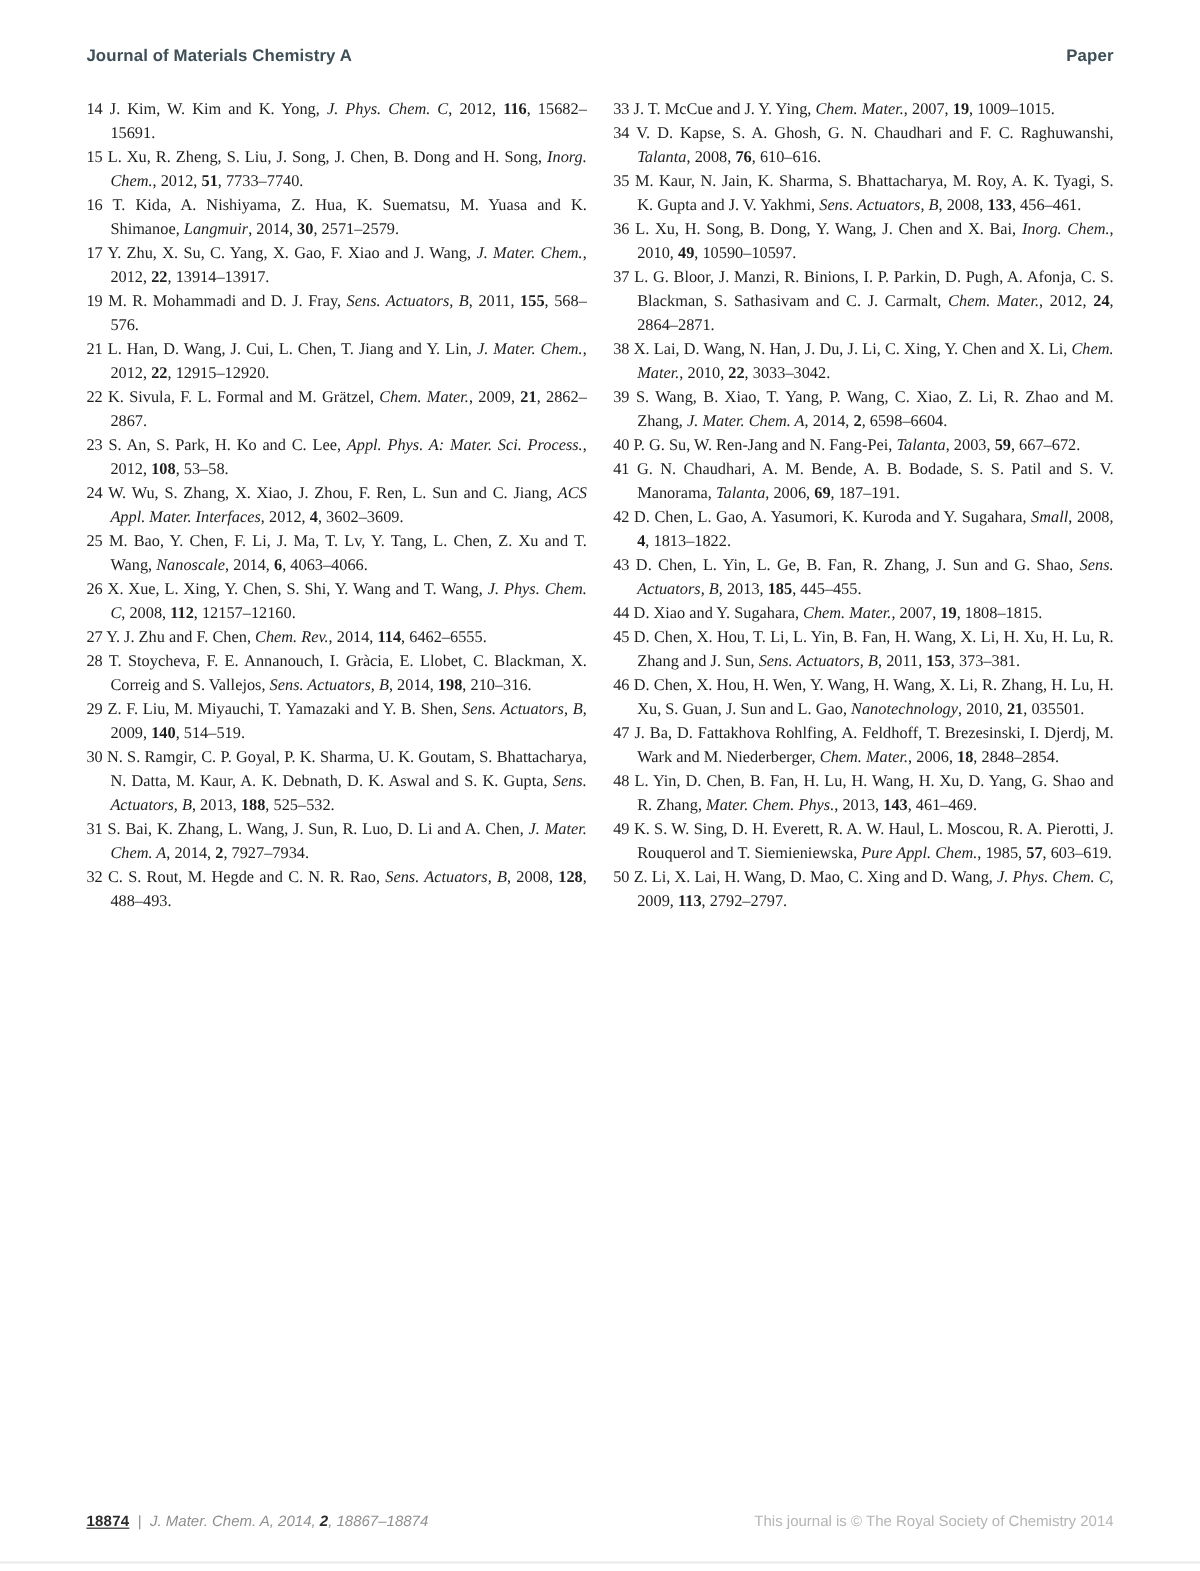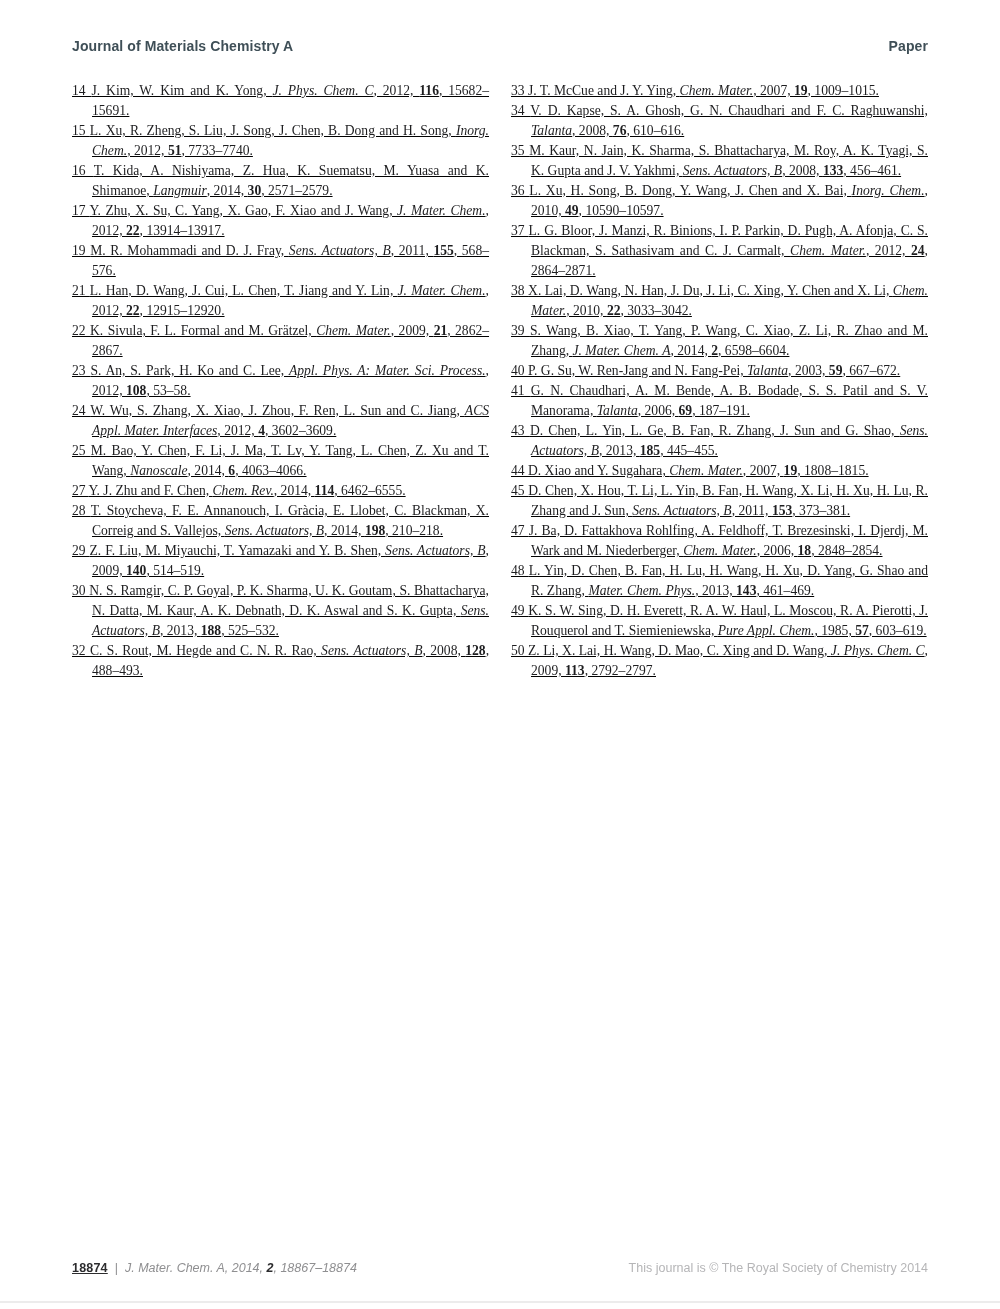--- a/index.html
+++ b/index.html
@@ -21,21 +21,20 @@
     font-size: 14px;
     font-weight: 600;
     color: var(--header-color, #3f4f57);
     letter-spacing: .1px;
   }
   .ref-columns {
     position: absolute;
     top: 81px; left: 72px; right: 72px;
     display: flex;
     gap: 22px;
-    text-decoration: underline;
   }
   .col { flex: 1 1 0; min-width: 0; }
   .ref {
     font-size: 13.6px;
     line-height: 20px;
     color: var(--body-color, #1e1e20);
     text-align: justify;
     padding-left: 20px;
     text-indent: -20px;
   }
@@ -86,39 +85,43 @@
         <div class="ref"><span class="refnum">14 </span><span class="sg-n">J. Kim, W. Kim and K. Yong, </span><span class="sg-i">J. Phys. Chem. C</span><span class="sg-n">, 2012, </span><span class="sg-b">116</span><span class="sg-n">, 15682–15691.</span></div>
         <div class="ref"><span class="refnum">15 </span><span class="sg-n">L. Xu, R. Zheng, S. Liu, J. Song, J. Chen, B. Dong and H. Song, </span><span class="sg-i">Inorg. Chem.</span><span class="sg-n">, 2012, </span><span class="sg-b">51</span><span class="sg-n">, 7733–7740.</span></div>
         <div class="ref"><span class="refnum">16 </span><span class="sg-n">T. Kida, A. Nishiyama, Z. Hua, K. Suematsu, M. Yuasa and K. Shimanoe, </span><span class="sg-i">Langmuir</span><span class="sg-n">, 2014, </span><span class="sg-b">30</span><span class="sg-n">, 2571–2579.</span></div>
         <div class="ref"><span class="refnum">17 </span><span class="sg-n">Y. Zhu, X. Su, C. Yang, X. Gao, F. Xiao and J. Wang, </span><span class="sg-i">J. Mater. Chem.</span><span class="sg-n">, 2012, </span><span class="sg-b">22</span><span class="sg-n">, 13914–13917.</span></div>
         <div class="ref"><span class="refnum">19 </span><span class="sg-n">M. R. Mohammadi and D. J. Fray, </span><span class="sg-i">Sens. Actuators, B</span><span class="sg-n">, 2011, </span><span class="sg-b">155</span><span class="sg-n">, 568–576.</span></div>
         <div class="ref"><span class="refnum">21 </span><span class="sg-n">L. Han, D. Wang, J. Cui, L. Chen, T. Jiang and Y. Lin, </span><span class="sg-i">J. Mater. Chem.</span><span class="sg-n">, 2012, </span><span class="sg-b">22</span><span class="sg-n">, 12915–12920.</span></div>
         <div class="ref"><span class="refnum">22 </span><span class="sg-n">K. Sivula, F. L. Formal and M. Grätzel, </span><span class="sg-i">Chem. Mater.</span><span class="sg-n">, 2009, </span><span class="sg-b">21</span><span class="sg-n">, 2862–2867.</span></div>
         <div class="ref"><span class="refnum">23 </span><span class="sg-n">S. An, S. Park, H. Ko and C. Lee, </span><span class="sg-i">Appl. Phys. A: Mater. Sci. Process.</span><span class="sg-n">, 2012, </span><span class="sg-b">108</span><span class="sg-n">, 53–58.</span></div>
         <div class="ref"><span class="refnum">24 </span><span class="sg-n">W. Wu, S. Zhang, X. Xiao, J. Zhou, F. Ren, L. Sun and C. Jiang, </span><span class="sg-i">ACS Appl. Mater. Interfaces</span><span class="sg-n">, 2012, </span><span class="sg-b">4</span><span class="sg-n">, 3602–3609.</span></div>
         <div class="ref"><span class="refnum">25 </span><span class="sg-n">M. Bao, Y. Chen, F. Li, J. Ma, T. Lv, Y. Tang, L. Chen, Z. Xu and T. Wang, </span><span class="sg-i">Nanoscale</span><span class="sg-n">, 2014, </span><span class="sg-b">6</span><span class="sg-n">, 4063–4066.</span></div>
+        <div class="ref"><span class="refnum">26 </span><span class="sg-n">X. Xue, L. Xing, Y. Chen, S. Shi, Y. Wang and T. Wang, </span><span class="sg-i">J. Phys. Chem. C</span><span class="sg-n">, 2008, </span><span class="sg-b">112</span><span class="sg-n">, 12157–12160.</span></div>
         <div class="ref"><span class="refnum">27 </span><span class="sg-n">Y. J. Zhu and F. Chen, </span><span class="sg-i">Chem. Rev.</span><span class="sg-n">, 2014, </span><span class="sg-b">114</span><span class="sg-n">, 6462–6555.</span></div>
-        <div class="ref"><span class="refnum">28 </span><span class="sg-n">T. Stoycheva, F. E. Annanouch, I. Gràcia, E. Llobet, C. Blackman, X. Correig and S. Vallejos, </span><span class="sg-i">Sens. Actuators, B</span><span class="sg-n">, 2014, </span><span class="sg-b">198</span><span class="sg-n">, 210–218.</span></div>
+        <div class="ref"><span class="refnum">28 </span><span class="sg-n">T. Stoycheva, F. E. Annanouch, I. Gràcia, E. Llobet, C. Blackman, X. Correig and S. Vallejos, </span><span class="sg-i">Sens. Actuators, B</span><span class="sg-n">, 2014, </span><span class="sg-b">198</span><span class="sg-n">, 210–316.</span></div>
         <div class="ref"><span class="refnum">29 </span><span class="sg-n">Z. F. Liu, M. Miyauchi, T. Yamazaki and Y. B. Shen, </span><span class="sg-i">Sens. Actuators, B</span><span class="sg-n">, 2009, </span><span class="sg-b">140</span><span class="sg-n">, 514–519.</span></div>
         <div class="ref"><span class="refnum">30 </span><span class="sg-n">N. S. Ramgir, C. P. Goyal, P. K. Sharma, U. K. Goutam, S. Bhattacharya, N. Datta, M. Kaur, A. K. Debnath, D. K. Aswal and S. K. Gupta, </span><span class="sg-i">Sens. Actuators, B</span><span class="sg-n">, 2013, </span><span class="sg-b">188</span><span class="sg-n">, 525–532.</span></div>
+        <div class="ref"><span class="refnum">31 </span><span class="sg-n">S. Bai, K. Zhang, L. Wang, J. Sun, R. Luo, D. Li and A. Chen, </span><span class="sg-i">J. Mater. Chem. A</span><span class="sg-n">, 2014, </span><span class="sg-b">2</span><span class="sg-n">, 7927–7934.</span></div>
         <div class="ref"><span class="refnum">32 </span><span class="sg-n">C. S. Rout, M. Hegde and C. N. R. Rao, </span><span class="sg-i">Sens. Actuators, B</span><span class="sg-n">, 2008, </span><span class="sg-b">128</span><span class="sg-n">, 488–493.</span></div>
       </div>
     <div class="col">
         <div class="ref"><span class="refnum">33 </span><span class="sg-n">J. T. McCue and J. Y. Ying, </span><span class="sg-i">Chem. Mater.</span><span class="sg-n">, 2007, </span><span class="sg-b">19</span><span class="sg-n">, 1009–1015.</span></div>
         <div class="ref"><span class="refnum">34 </span><span class="sg-n">V. D. Kapse, S. A. Ghosh, G. N. Chaudhari and F. C. Raghuwanshi, </span><span class="sg-i">Talanta</span><span class="sg-n">, 2008, </span><span class="sg-b">76</span><span class="sg-n">, 610–616.</span></div>
         <div class="ref"><span class="refnum">35 </span><span class="sg-n">M. Kaur, N. Jain, K. Sharma, S. Bhattacharya, M. Roy, A. K. Tyagi, S. K. Gupta and J. V. Yakhmi, </span><span class="sg-i">Sens. Actuators, B</span><span class="sg-n">, 2008, </span><span class="sg-b">133</span><span class="sg-n">, 456–461.</span></div>
         <div class="ref"><span class="refnum">36 </span><span class="sg-n">L. Xu, H. Song, B. Dong, Y. Wang, J. Chen and X. Bai, </span><span class="sg-i">Inorg. Chem.</span><span class="sg-n">, 2010, </span><span class="sg-b">49</span><span class="sg-n">, 10590–10597.</span></div>
         <div class="ref"><span class="refnum">37 </span><span class="sg-n">L. G. Bloor, J. Manzi, R. Binions, I. P. Parkin, D. Pugh, A. Afonja, C. S. Blackman, S. Sathasivam and C. J. Carmalt, </span><span class="sg-i">Chem. Mater.</span><span class="sg-n">, 2012, </span><span class="sg-b">24</span><span class="sg-n">, 2864–2871.</span></div>
         <div class="ref"><span class="refnum">38 </span><span class="sg-n">X. Lai, D. Wang, N. Han, J. Du, J. Li, C. Xing, Y. Chen and X. Li, </span><span class="sg-i">Chem. Mater.</span><span class="sg-n">, 2010, </span><span class="sg-b">22</span><span class="sg-n">, 3033–3042.</span></div>
         <div class="ref"><span class="refnum">39 </span><span class="sg-n">S. Wang, B. Xiao, T. Yang, P. Wang, C. Xiao, Z. Li, R. Zhao and M. Zhang, </span><span class="sg-i">J. Mater. Chem. A</span><span class="sg-n">, 2014, </span><span class="sg-b">2</span><span class="sg-n">, 6598–6604.</span></div>
         <div class="ref"><span class="refnum">40 </span><span class="sg-n">P. G. Su, W. Ren-Jang and N. Fang-Pei, </span><span class="sg-i">Talanta</span><span class="sg-n">, 2003, </span><span class="sg-b">59</span><span class="sg-n">, 667–672.</span></div>
         <div class="ref"><span class="refnum">41 </span><span class="sg-n">G. N. Chaudhari, A. M. Bende, A. B. Bodade, S. S. Patil and S. V. Manorama, </span><span class="sg-i">Talanta</span><span class="sg-n">, 2006, </span><span class="sg-b">69</span><span class="sg-n">, 187–191.</span></div>
+        <div class="ref"><span class="refnum">42 </span><span class="sg-n">D. Chen, L. Gao, A. Yasumori, K. Kuroda and Y. Sugahara, </span><span class="sg-i">Small</span><span class="sg-n">, 2008, </span><span class="sg-b">4</span><span class="sg-n">, 1813–1822.</span></div>
         <div class="ref"><span class="refnum">43 </span><span class="sg-n">D. Chen, L. Yin, L. Ge, B. Fan, R. Zhang, J. Sun and G. Shao, </span><span class="sg-i">Sens. Actuators, B</span><span class="sg-n">, 2013, </span><span class="sg-b">185</span><span class="sg-n">, 445–455.</span></div>
         <div class="ref"><span class="refnum">44 </span><span class="sg-n">D. Xiao and Y. Sugahara, </span><span class="sg-i">Chem. Mater.</span><span class="sg-n">, 2007, </span><span class="sg-b">19</span><span class="sg-n">, 1808–1815.</span></div>
         <div class="ref"><span class="refnum">45 </span><span class="sg-n">D. Chen, X. Hou, T. Li, L. Yin, B. Fan, H. Wang, X. Li, H. Xu, H. Lu, R. Zhang and J. Sun, </span><span class="sg-i">Sens. Actuators, B</span><span class="sg-n">, 2011, </span><span class="sg-b">153</span><span class="sg-n">, 373–381.</span></div>
+        <div class="ref"><span class="refnum">46 </span><span class="sg-n">D. Chen, X. Hou, H. Wen, Y. Wang, H. Wang, X. Li, R. Zhang, H. Lu, H. Xu, S. Guan, J. Sun and L. Gao, </span><span class="sg-i">Nanotechnology</span><span class="sg-n">, 2010, </span><span class="sg-b">21</span><span class="sg-n">, 035501.</span></div>
         <div class="ref"><span class="refnum">47 </span><span class="sg-n">J. Ba, D. Fattakhova Rohlfing, A. Feldhoff, T. Brezesinski, I. Djerdj, M. Wark and M. Niederberger, </span><span class="sg-i">Chem. Mater.</span><span class="sg-n">, 2006, </span><span class="sg-b">18</span><span class="sg-n">, 2848–2854.</span></div>
         <div class="ref"><span class="refnum">48 </span><span class="sg-n">L. Yin, D. Chen, B. Fan, H. Lu, H. Wang, H. Xu, D. Yang, G. Shao and R. Zhang, </span><span class="sg-i">Mater. Chem. Phys.</span><span class="sg-n">, 2013, </span><span class="sg-b">143</span><span class="sg-n">, 461–469.</span></div>
         <div class="ref"><span class="refnum">49 </span><span class="sg-n">K. S. W. Sing, D. H. Everett, R. A. W. Haul, L. Moscou, R. A. Pierotti, J. Rouquerol and T. Siemieniewska, </span><span class="sg-i">Pure Appl. Chem.</span><span class="sg-n">, 1985, </span><span class="sg-b">57</span><span class="sg-n">, 603–619.</span></div>
         <div class="ref"><span class="refnum">50 </span><span class="sg-n">Z. Li, X. Lai, H. Wang, D. Mao, C. Xing and D. Wang, </span><span class="sg-i">J. Phys. Chem. C</span><span class="sg-n">, 2009, </span><span class="sg-b">113</span><span class="sg-n">, 2792–2797.</span></div>
       </div>
   </main>
 
   <footer class="page-footer">
     <div class="footer-left">
       <span class="fpage">18874</span><span class="fsep">|</span><span class="fcite"><span class="sg-i">J. Mater. Chem. A</span><span class="sg-i">, 2014, </span><span class="sg-bi">2</span><span class="sg-i">, 18867–18874</span></span>

